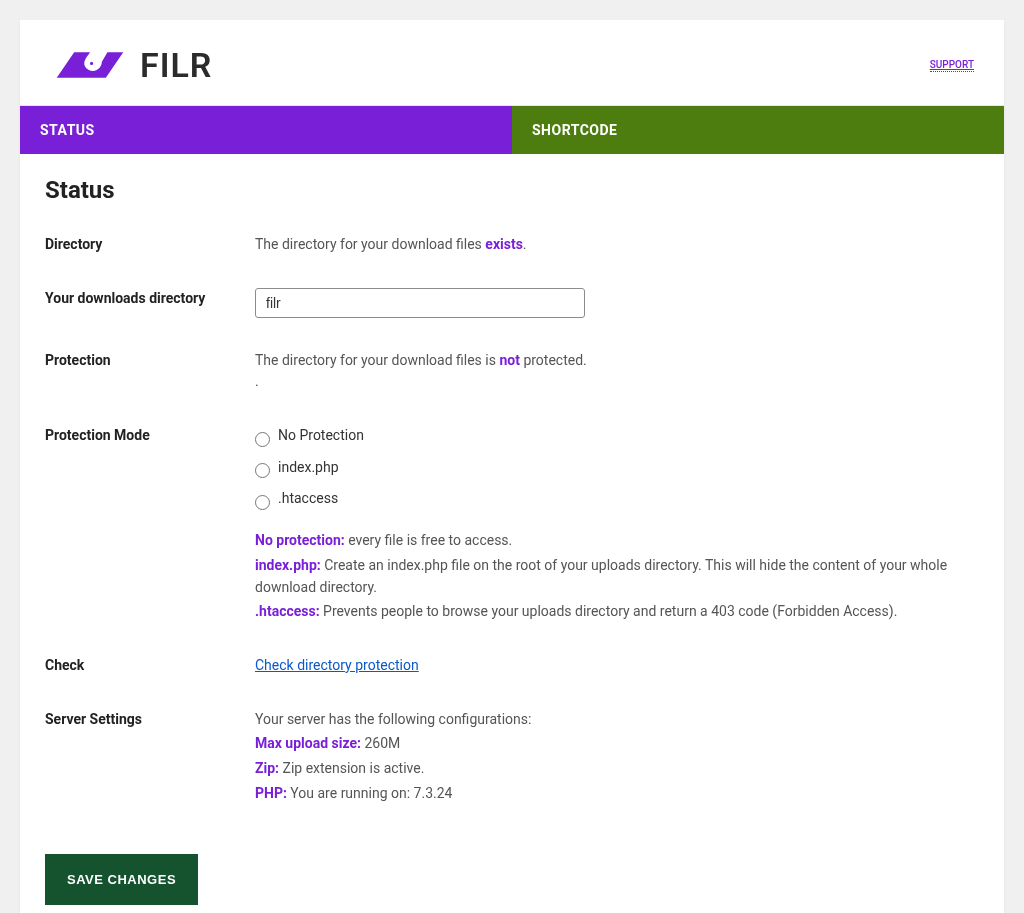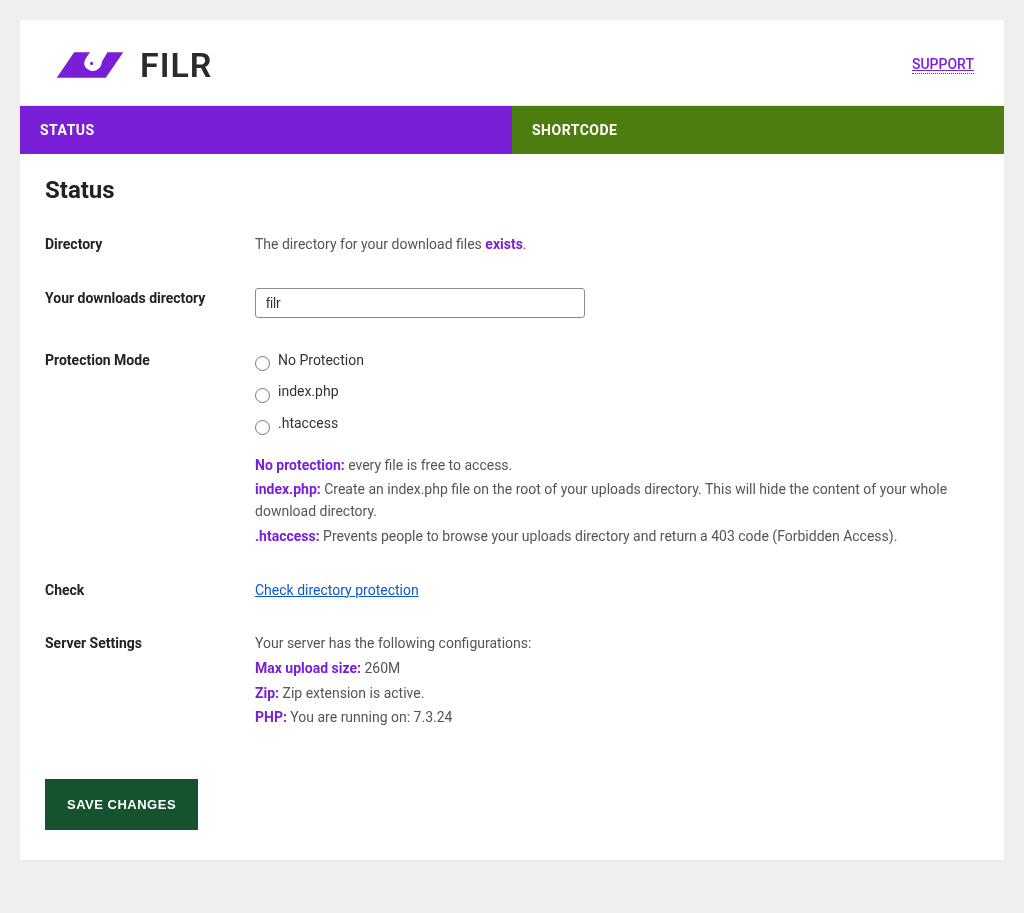--- a/index.html
+++ b/index.html
@@ -35,21 +35,21 @@
       height: 38px;
     }
     .logo-text {
       font-size: 34px;
       font-weight: 600;
       letter-spacing: 1px;
       color: #2b2b2b;
     }
     .support-link {
       color: #7a1fd8;
-      font-size: 14px;
+      font-size: 10px;
       font-weight: 500;
       text-decoration: underline;
       border-bottom: 1px dotted #7a1fd8;
       padding-bottom: 1px;
     }
     .tabs {
       display: flex;
       border-top: 1px solid #e8e8e8;
     }
     .tab {
@@ -182,20 +182,27 @@
 
     
     <div class="field-row">
       <div class="field-label">Your downloads directory</div>
       <div class="field-value">
         <input type="text" class="text-input" value="filr" style="">
       </div>
     </div>
 
     
+    <div class="field-row">
+      <div class="field-label">Protection</div>
+      <div class="field-value">
+        <span>The directory for your download files is </span><span class="purple-strong">not</span><span> protected.</span>
+        <div>.</div>
+      </div>
+    </div>
 
     
     <div class="field-row">
       <div class="field-label">Protection Mode</div>
       <div class="field-value">
         <label class="radio-row">
           <input type="radio" name="pm" style="">
           <span>No Protection</span>
         </label>
         <label class="radio-row">

